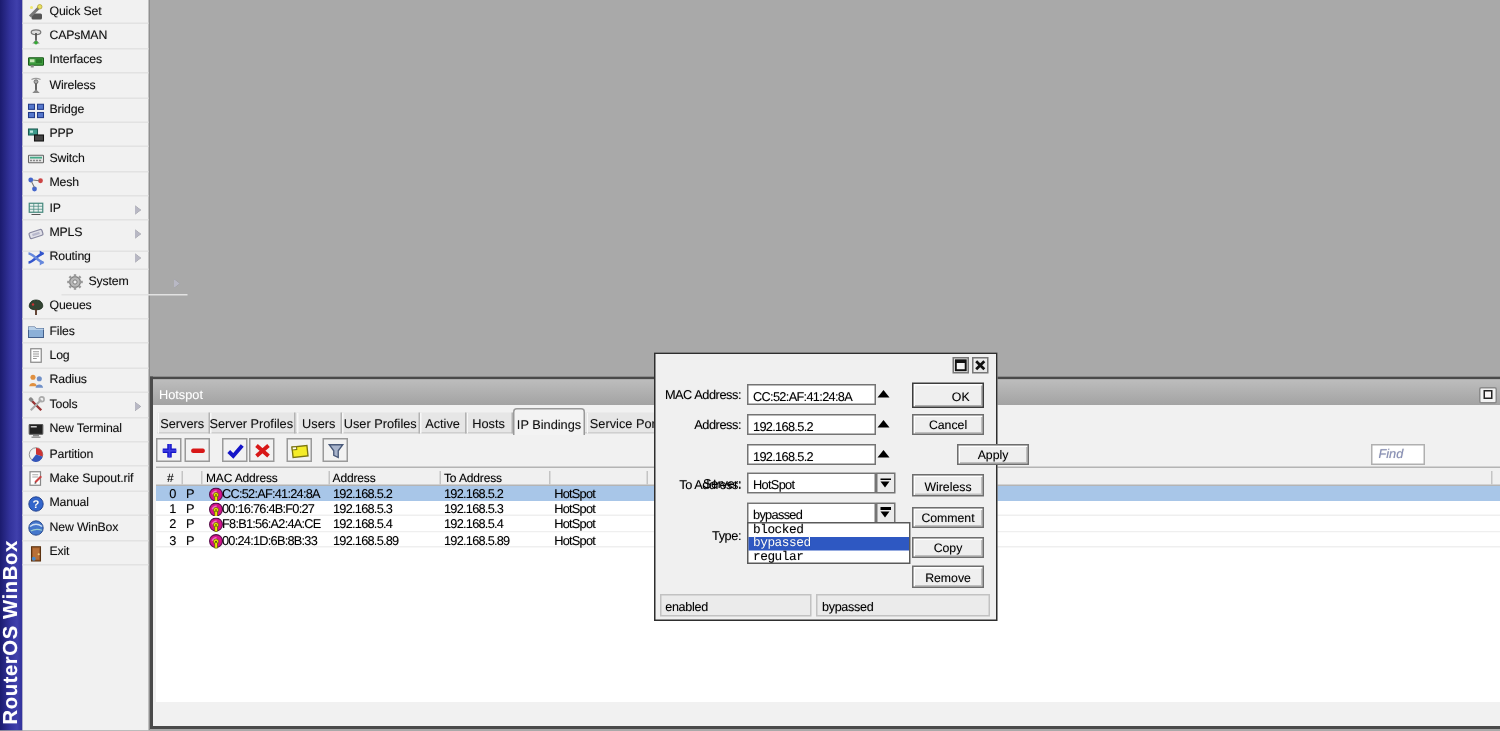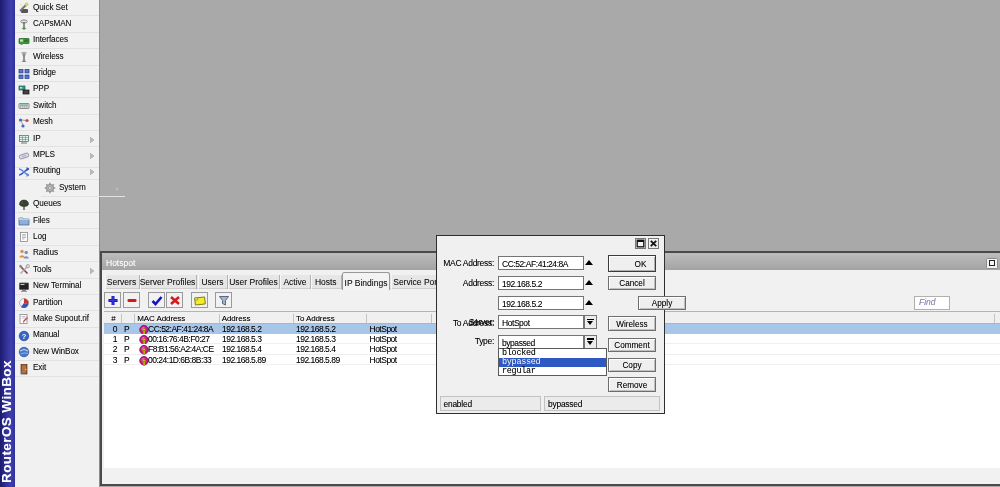--- a/index.html
+++ b/index.html
@@ -454,21 +454,21 @@
 <div class="uparr" style="top:43.9px;"></div>
 <div class="dlabel" style="top:61.5px;margin-top:20px;">To Address:</div>
 <div class="dinput" style="top:59.5px;">192.168.5.2</div>
 <div class="uparr" style="top:63.5px;"></div>
 <div class="dlabel" style="top:81.1px;">Server:</div>
 <div class="dinput" style="top:79.1px;">HotSpot</div>
 <div class="ddbtn" style="top:79.1px;">
       <div class="bar"></div>
       <div class="tri"></div>
     </div>
-<div class="dlabel" style="top:100px;">Type:</div>
+<div class="dlabel" style="top:116px;">Type:</div>
 <div class="dinput" style="top:98.7px;">bypassed</div>
 <div class="ddbtn" style="top:98.7px;">
       <div class="bar"></div>
       <div class="tri"></div>
     </div>
 <div class="btn def" style="top:19.0px;padding-left:17px;">OK</div>
 <div class="btn" style="top:39.9px;">Cancel</div>
 <div class="btn" style="top:59.5px;margin-left:30px;">Apply</div>
 <div class="btn" style="top:80.0px;">Wireless</div>
 <div class="btn" style="top:101.8px;">Comment</div>

